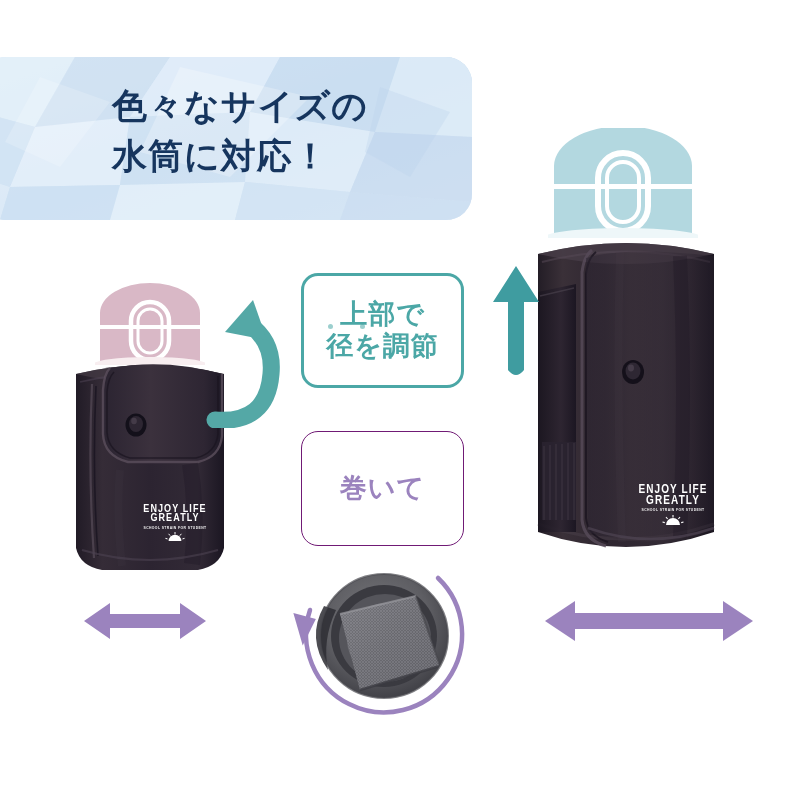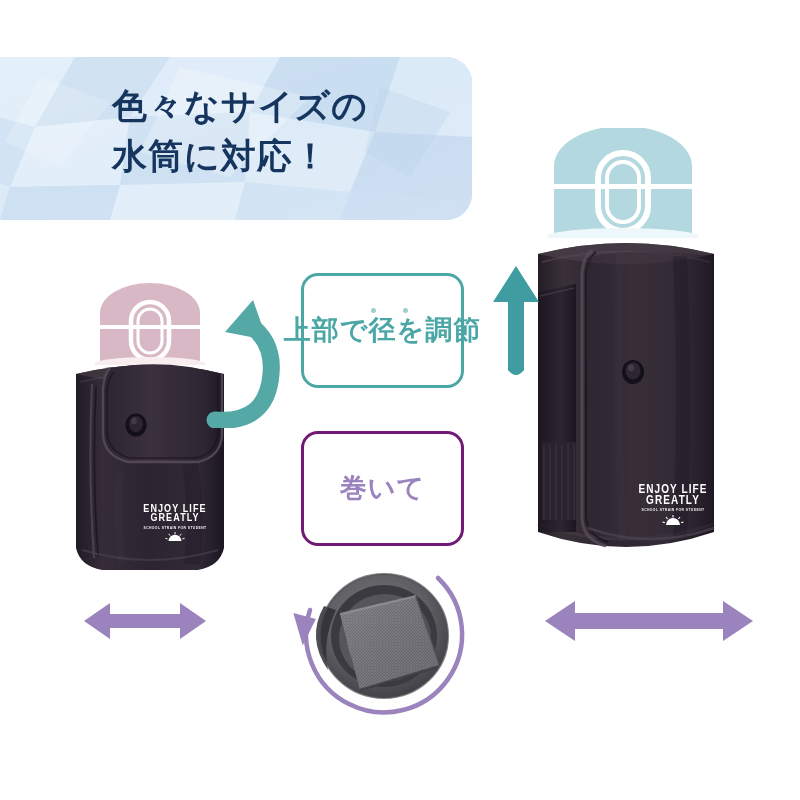--- a/index.html
+++ b/index.html
@@ -82,21 +82,21 @@
     margin: 2px auto 0;
   }
 
   
   .callout {
     position: absolute;
     box-sizing: border-box;
     background: #ffffff;
     border-radius: 17px;
     display: flex;
-    flex-direction: row;
+    flex-direction: column;
     align-items: center;
     justify-content: center;
   }
   .callout .line {
     font-size: 27px;
     font-weight: 700;
     letter-spacing: 1px;
     line-height: 1.18;
     white-space: pre;
     position: relative;
@@ -343,21 +343,21 @@
     <svg width="208" height="52" viewBox="0 0 208 52">
       <path d="M0 26 L30 6 L30 18 L178 18 L178 6 L208 26 L178 46 L178 34 L30 34 L30 46 Z" fill="#9b83be"></path>
     </svg>
   </div>
 
   <div class="callout" style="left:301px; top:273px; width:163px; height:115px; border:3px solid #4ba7a6; color:#4ba7a6;">
     <div class="line">上部で</div>
     <div class="line dotted">径を調節</div>
   </div>
 
-  <div class="callout single" style="left:301px; top:431px; width:163px; height:115px; border:3px solid #701a75; color:#9b83be;gap:34px;">
+  <div class="callout single" style="left:301px; top:431px; width:163px; height:115px; border:1px solid #701a75; color:#9b83be;gap:34px;">
     <div class="line">巻いて</div>
   </div>
 
   <div class="detail" style="left:288px; top:548px;">
     <svg width="196" height="178" viewBox="0 0 196 178">
       <defs>
         <radialGradient id="rimG" cx="45%" cy="38%" r="65%">
           <stop offset="0%" stop-color="#7a7a7e"></stop>
           <stop offset="62%" stop-color="#5e5e63"></stop>
           <stop offset="100%" stop-color="#3e3e44"></stop>

